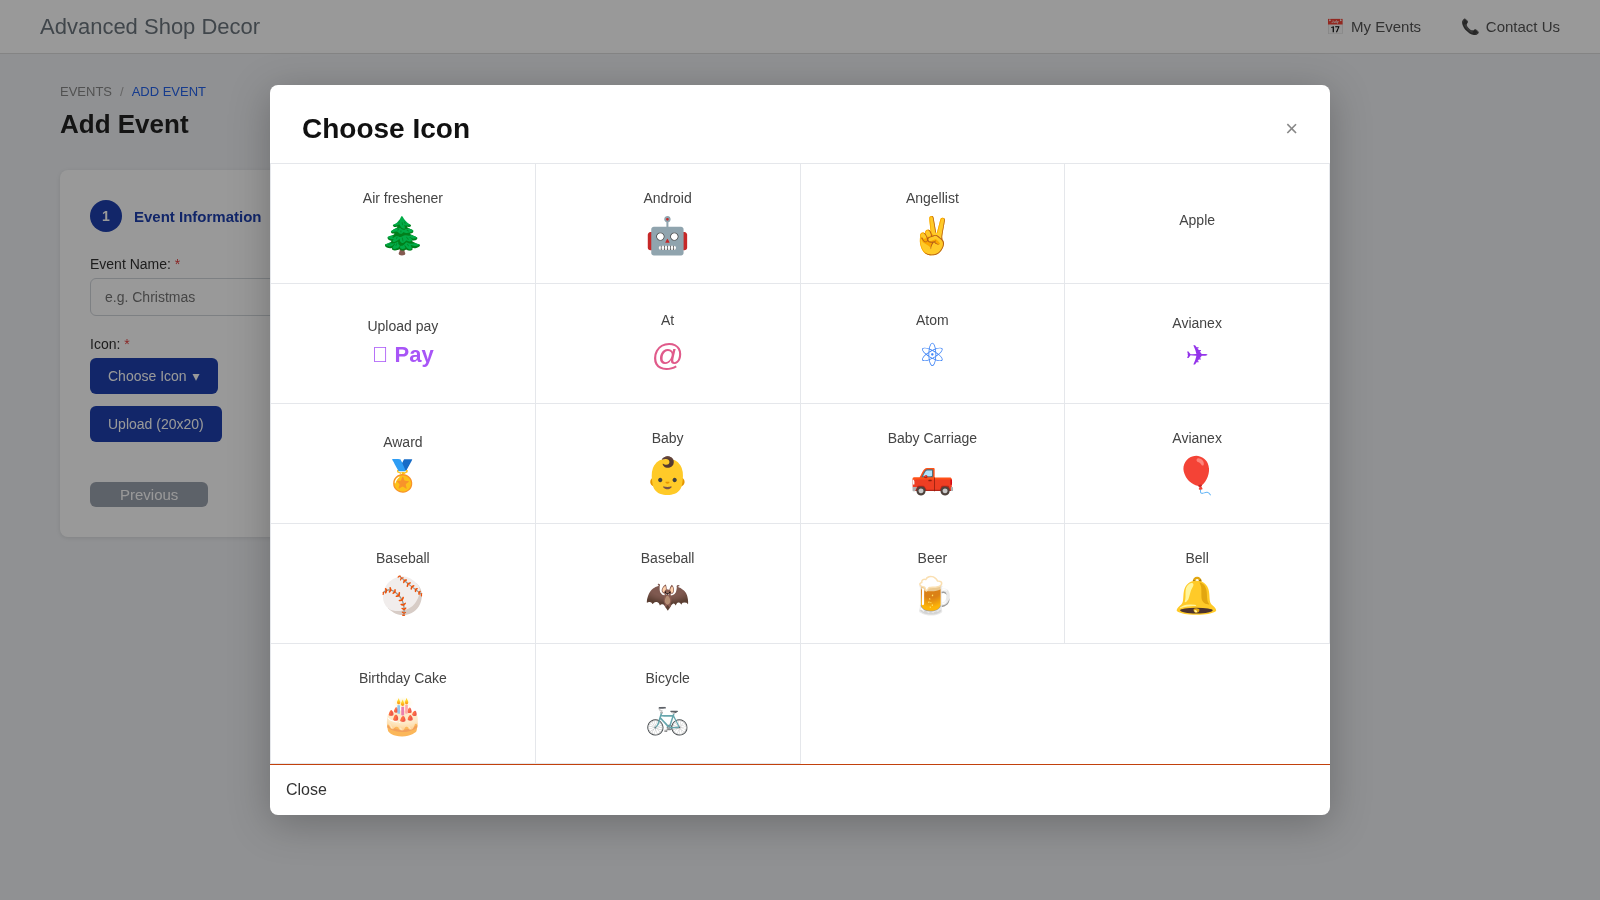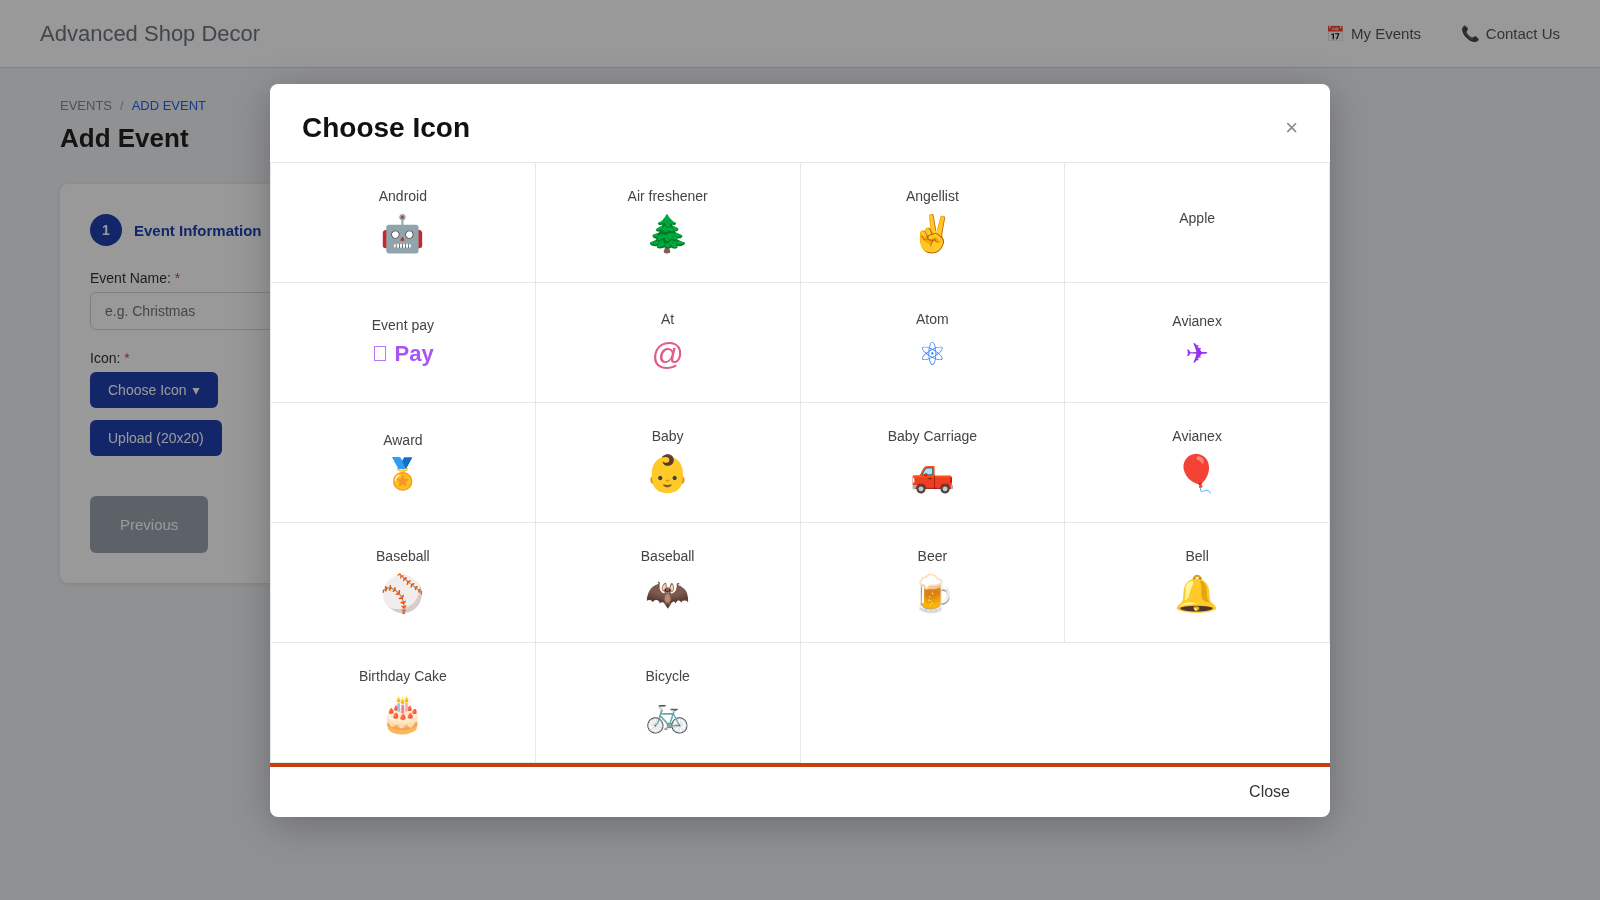--- a/index.html
+++ b/index.html
@@ -17,21 +17,21 @@
       width: 100%;
       height: 100%;
       background: #f0f2f5;
       position: absolute;
       top: 0; left: 0;
     }
 
     .top-nav {
       background: #fff;
       padding: 0 40px;
-      height: 68px;
+      height: 54px;
       display: flex;
       align-items: center;
       justify-content: space-between;
       border-bottom: 1px solid #ddd;
     }
 
     .top-nav-logo {
       font-size: 22px;
       font-weight: 700;
       color: #222;
@@ -144,21 +144,21 @@
       padding: 10px 18px;
       border-radius: 6px;
       font-size: 14px;
       cursor: pointer;
     }
 
     .btn-previous {
       background: #9ca3af;
       color: #fff;
       border: none;
-      padding: 20px 30px;
+      padding: 4px 30px;
       border-radius: 6px;
       font-size: 15px;
       cursor: pointer;
       margin-top: 20px;
     }
 
     
     .overlay {
       position: absolute;
       top: 0; left: 0;
@@ -236,24 +236,23 @@
       color: #444;
       text-align: center;
     }
 
     .icon-symbol {
       font-size: 36px;
       line-height: 1.2;
     }
 
     .modal-footer {
-      padding: 16px 40px;
-      border-top: 4px solid #c2410c;
-      display: flex;
-      justify-content: flex-end;
+      padding: 16px 16px;
+      border-top: 1px solid #c2410c;
+      display: flex;
     }
 
     .btn-close-modal {
       background: none;
       border: none;
       font-size: 16px;
       color: #333;
       cursor: pointer;
       font-weight: 500;
     }
@@ -326,37 +325,37 @@
   <div class="modal">
     <div class="modal-header">
       <h2 class="modal-title">Choose Icon</h2>
       <button class="modal-close">×</button>
     </div>
 
     <div class="modal-body">
       <div class="icon-grid" id="icon-grid">
 
       <div class="icon-cell">
+            <div class="icon-name">Air freshener</div>
+            <div class="icon-symbol" style="color: rgb(74, 144, 217);">🌲</div>
+          </div>
+          <div class="icon-cell">
             <div class="icon-name">Android</div>
             <div class="icon-symbol" style="color: rgb(120, 201, 64);">🤖</div>
           </div>
           <div class="icon-cell">
-            <div class="icon-name">Air freshener</div>
-            <div class="icon-symbol" style="color: rgb(74, 144, 217);">🌲</div>
-          </div>
-          <div class="icon-cell">
             <div class="icon-name">Angellist</div>
             <div class="icon-symbol" style="color: rgb(232, 160, 32);">✌️</div>
           </div>
           <div class="icon-cell">
             <div class="icon-name">Apple</div>
             <div class="icon-symbol" style="color: rgb(17, 17, 17); font-size: 32px;"></div>
           </div>
           <div class="icon-cell">
-            <div class="icon-name">Event pay</div>
+            <div class="icon-name">Upload pay</div>
             <div class="icon-symbol" style="color: rgb(168, 85, 247); font-size: 22px; font-weight: 600;"> Pay</div>
           </div>
           <div class="icon-cell">
             <div class="icon-name">At</div>
             <div class="icon-symbol" style="color: rgb(224, 90, 138); font-size: 32px;">@</div>
           </div>
           <div class="icon-cell">
             <div class="icon-name">Atom</div>
             <div class="icon-symbol" style="color: rgb(59, 130, 246); font-size: 32px;">⚛</div>
           </div>

